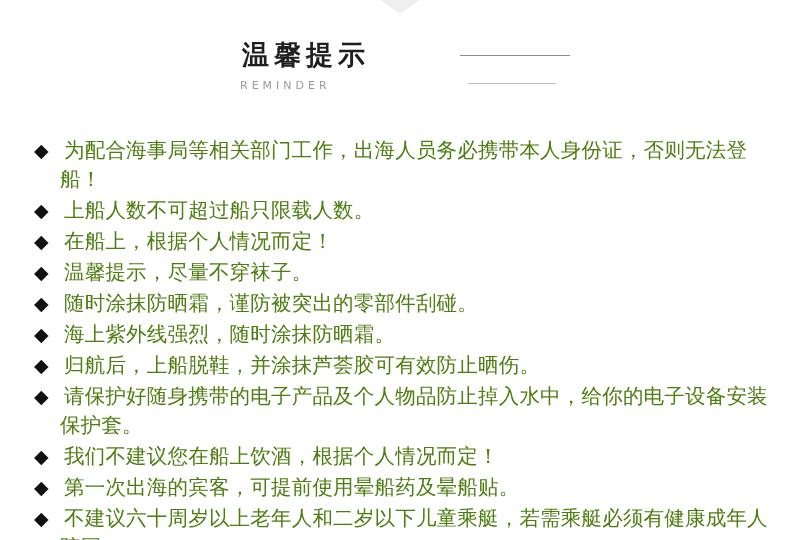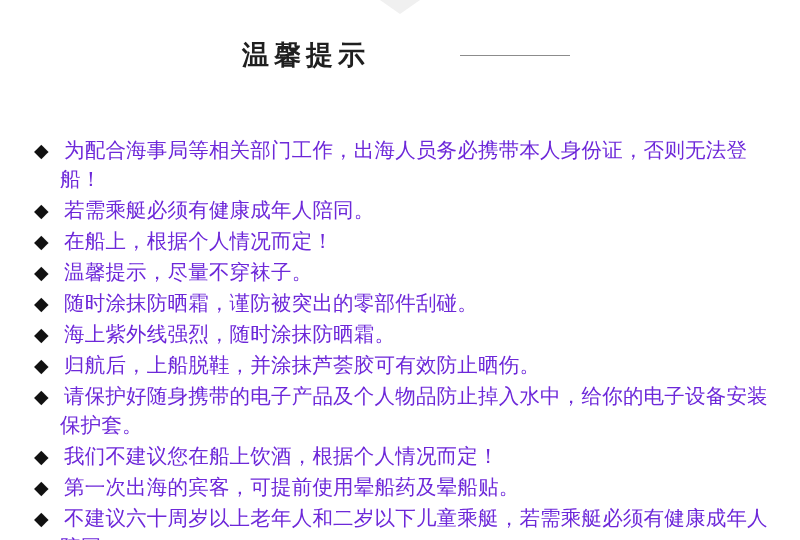--- a/index.html
+++ b/index.html
@@ -112,44 +112,47 @@
     font-size: 19px;
     line-height: 29px;
     color: #111111;
     text-align: left;
   }
 
   .item-text {
     flex: 1 1 auto;
     font-size: 20.5px;
     line-height: 29px;
-    color: #6d28d9;
+    color: #4d7c0f;
     letter-spacing: 0.2px;
     text-indent: 4px;
   }
 </style>
 </head>
 <body>
 
 <div class="top-arrow"></div>
 
 <div class="header">
   <div class="header-rule-wrap">
     <span class="title-cn">温馨提示</span>
   </div>
+  <div class="title-en-wrap">
+    <span class="title-en">REMINDER</span>
+  </div>
 </div>
 
 <div class="list">
   <div class="item">
     <span class="bullet">◆</span>
     <span class="item-text">为配合海事局等相关部门工作，出海人员务必携带本人身份证，否则无法登船！</span>
   </div>
   <div class="item">
     <span class="bullet">◆</span>
-    <span class="item-text">若需乘艇必须有健康成年人陪同。</span>
+    <span class="item-text">上船人数不可超过船只限载人数。</span>
   </div>
   <div class="item">
     <span class="bullet">◆</span>
     <span class="item-text">在船上，根据个人情况而定！</span>
   </div>
   <div class="item">
     <span class="bullet">◆</span>
     <span class="item-text">温馨提示，尽量不穿袜子。</span>
   </div>
   <div class="item">

